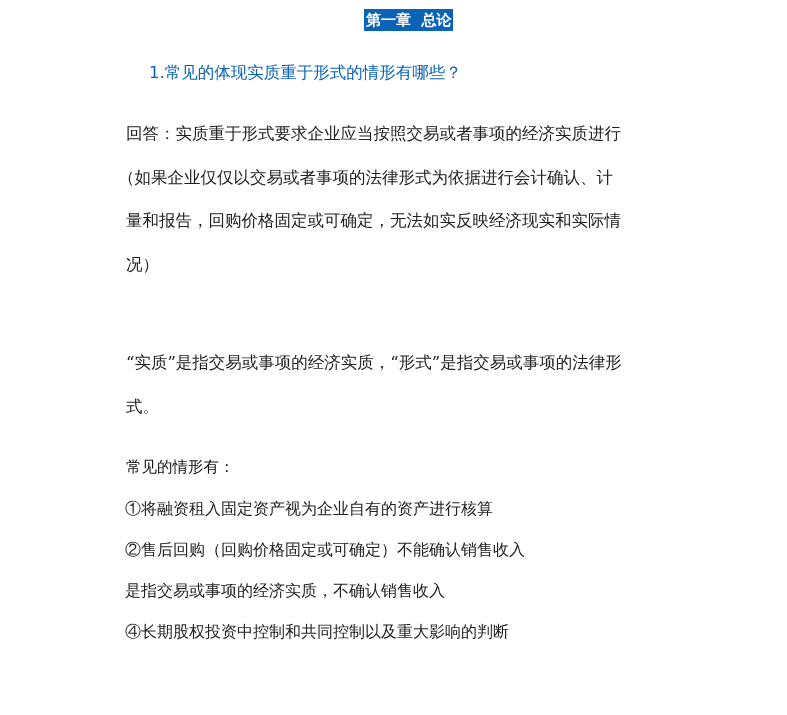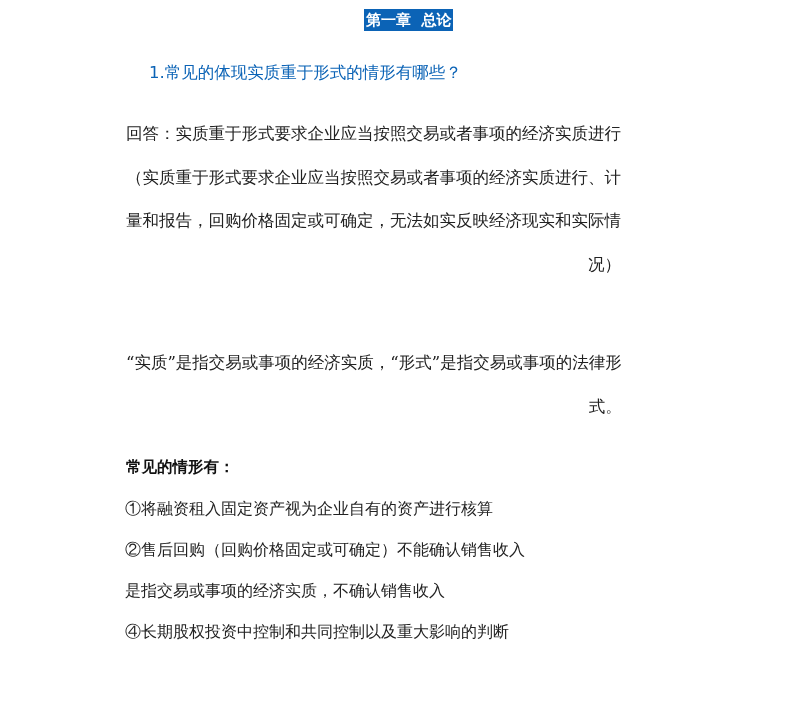--- a/index.html
+++ b/index.html
@@ -3,37 +3,37 @@
   <meta charset="utf-8">
   <style>
     html, body { margin: 0; padding: 0; background: #ffffff; }
     body { width: 787px; height: 715px; position: relative; overflow: hidden;
            font-family: "DejaVu Serif", "Liberation Serif", serif; color: #222; }
     .chapter { position: absolute; left: 364px; top: 9px; height: 22px; line-height: 22px;
                background: #0b63b6; color: #fff; font-family: "DejaVu Sans", sans-serif;
                font-weight: bold; font-size: 15px; padding: 0 2px; white-space: pre; }
     .question { position: absolute; left: 124px; top: 61px; font-family: "DejaVu Sans", sans-serif;
                 font-weight: normal; color: #0b63b6; font-size: 16.5px; line-height: 24px; white-space: nowrap; margin-left: 25px; }
-    .para { position: absolute; left: 126px; font-size: 16.5px; white-space: nowrap; text-align: right; }
+    .para { position: absolute; left: 126px; font-size: 16.5px; white-space: nowrap; }
     .line { height: 43.5px; line-height: 43.5px; }
     .subhead { position: absolute; left: 126px; top: 455px; font-family: "DejaVu Sans", sans-serif;
-               font-weight: bold; font-size: 15.5px; line-height: 24px; color: #111; }
+               font-weight: normal; font-size: 15.5px; line-height: 24px; color: #111; }
     .items { position: absolute; left: 125px; top: 488px; font-size: 16px; white-space: nowrap; }
     .items .line { height: 41px; line-height: 41px; }
   </style>
 </head>
 <body>
 
 <div class="chapter">第一章  总论</div>
 
 <div class="question">1.常见的体现实质重于形式的情形有哪些？</div>
 
 <div class="para" style="top:112px;">
   <div class="line">回答：实质重于形式要求企业应当按照交易或者事项的经济实质进行</div>
-  <div class="line" style="margin-left:-8px;">（实质重于形式要求企业应当按照交易或者事项的经济实质进行、计</div>
+  <div class="line" style="margin-left:-8px;">（如果企业仅仅以交易或者事项的法律形式为依据进行会计确认、计</div>
   <div class="line">量和报告，回购价格固定或可确定，无法如实反映经济现实和实际情</div>
   <div class="line">况）</div>
 </div>
 
 <div class="para" style="top:341px;">
   <div class="line">“实质”是指交易或事项的经济实质，“形式”是指交易或事项的法律形</div>
   <div class="line">式。</div>
 </div>
 
 <div class="subhead">常见的情形有：</div>

